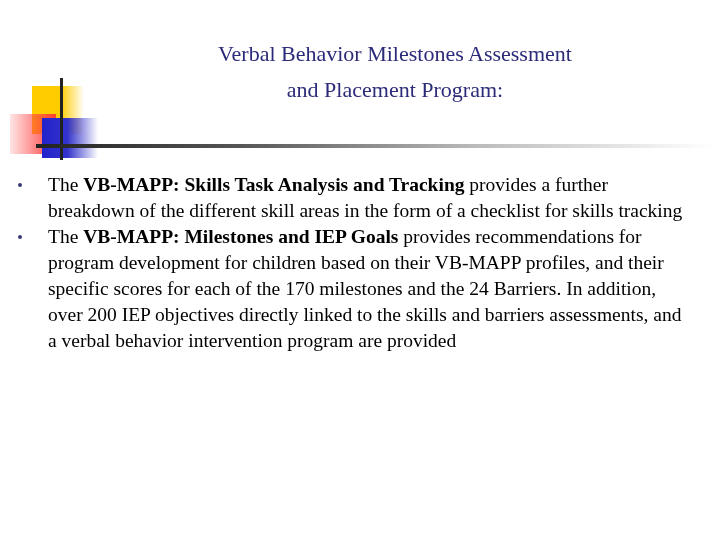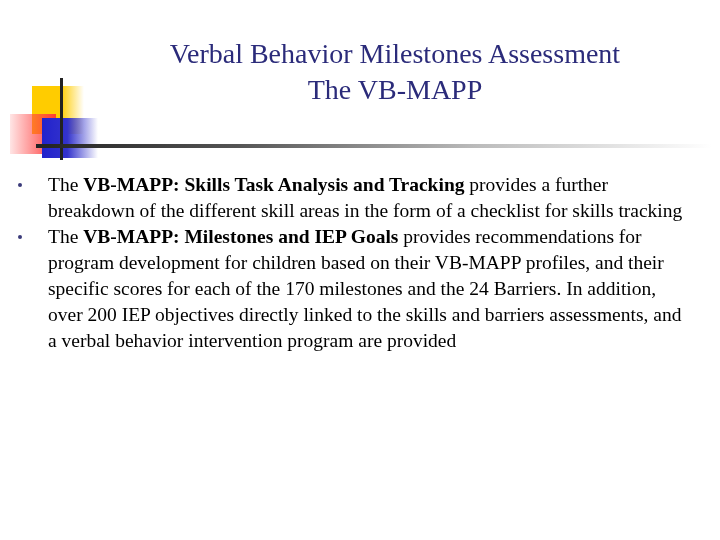--- a/index.html
+++ b/index.html
@@ -21,21 +21,21 @@
       position: absolute; left: 42px; top: 118px; width: 56px; height: 40px;
       background: linear-gradient(to right, #2222cc 0%, #3333cc 45%, rgba(50,50,210,0) 100%);
     }
     .vline { position: absolute; left: 60px; top: 78px; width: 3px; height: 82px; background: #222; }
     .hrule {
       position: absolute; left: 36px; top: 144px; width: 676px; height: 4px;
       background: linear-gradient(to right, #222 0%, #555 30%, #bbb 65%, rgba(255,255,255,0) 100%);
     }
     .title {
       position: absolute; left: 110px; top: 36px; width: 570px;
-      text-align: center; color: #2b2b7a; font-size: 28px; line-height: 36px;
+      text-align: center; color: #2b2b7a; font-size: 22px; line-height: 36px;
     }
     .bullets { position: absolute; left: 0; top: 172px; width: 720px; margin: 0; padding: 0; list-style: none; }
     .bullet { position: relative; padding-left: 48px; padding-right: 29px; font-size: 19.5px; line-height: 26px; color: #000; }
     .bullet-dot {
       position: absolute; left: 18px; top: 11px; width: 4px; height: 4px; border-radius: 50%;
       background: #3a3a7a;
     }
     .bullet b { font-weight: bold; }
   </style>
 </head>
@@ -44,21 +44,21 @@
 <div class="logo">
   <div class="sq-yellow"></div>
   <div class="sq-red"></div>
   <div class="sq-blue"></div>
   <div class="vline"></div>
 </div>
 <div class="hrule"></div>
 
 <div class="title">
   <div>Verbal Behavior Milestones Assessment</div>
-  <div>The VB-MAPP</div>
+  <div>and Placement Program:</div>
 </div>
 
 <ul class="bullets">
   <li class="bullet">
     <span class="bullet-dot"></span>
     <span>The </span><b>VB-MAPP: Skills Task Analysis and Tracking</b><span> provides a further breakdown of the different skill areas in the form of a checklist for skills tracking</span>
   </li>
   <li class="bullet">
     <span class="bullet-dot"></span>
     <span>The </span><b>VB-MAPP: Milestones and IEP Goals</b><span> provides recommendations for program development for children based on their VB-MAPP profiles, and their specific scores for each of the 170 milestones and the 24 Barriers. In addition, over 200 IEP objectives directly linked to the skills and barriers assessments, and a verbal behavior intervention program are provided</span>

